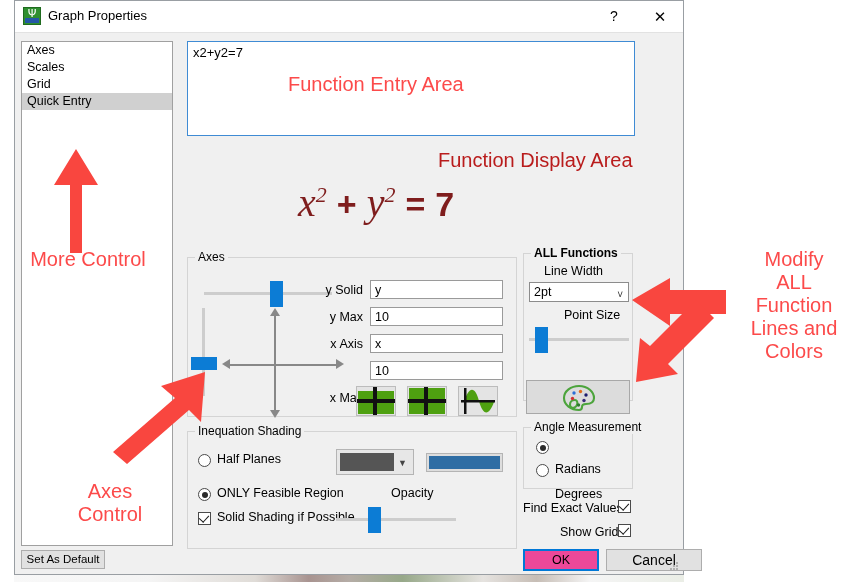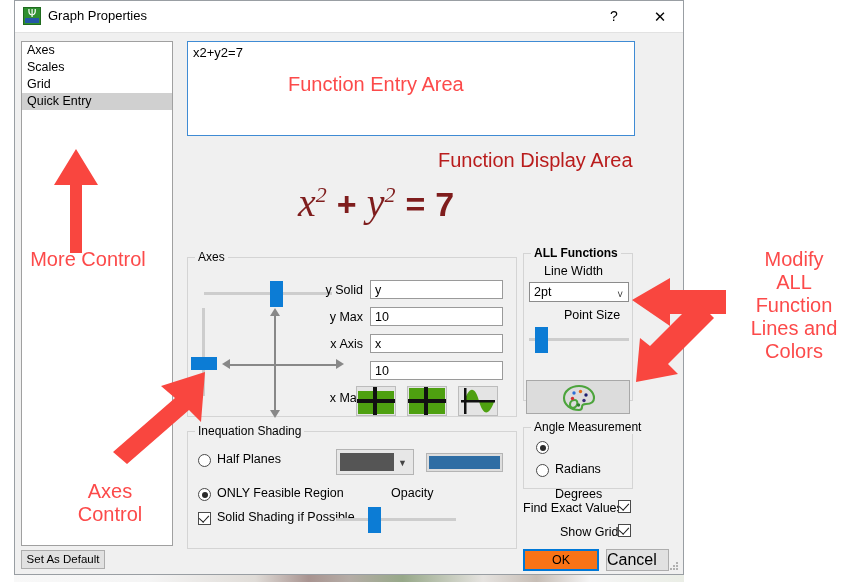--- a/index.html
+++ b/index.html
@@ -174,27 +174,27 @@
   #palette-btn{
     position:absolute;left:348px;top:345px;width:104px;height:34px;
     background:#dcdcdc;border:1px solid #a8a8a8;box-sizing:border-box;
   }
 
   #grp-angle{left:345px;top:392px;width:110px;height:62px;}
 
   
   #ok-btn{
     position:absolute;left:345px;top:514px;width:76px;height:22px;
-    background:#f97316;border:2px solid #0078d7;box-sizing:border-box;
+    background:#ec4899;border:2px solid #0078d7;box-sizing:border-box;
     font-size:12.5px;line-height:18px;text-align:center;color:#000;
   }
   #cancel-btn{
-    position:absolute;left:428px;top:514px;width:63px;height:22px;
+    position:absolute;left:428px;top:514px;width:96px;height:22px;
     background:#e1e1e1;border:1px solid #adadad;box-sizing:border-box;
-    font-size:16px;line-height:20px;text-align:left;color:#000;
+    font-size:14px;line-height:20px;text-align:center;color:#000;
   }
   #resize-grip{position:absolute;right:3px;bottom:2px;width:10px;height:10px;}
   #resize-grip i{position:absolute;width:2px;height:2px;background:#b0b0b0;}
 
   
   .ann-text{
     position:absolute;color:#fc4a4a;font-family:"Liberation Sans", sans-serif;
     font-size:20px;text-align:center;line-height:23px;white-space:pre;
   }
   svg.arrow-svg{position:absolute;overflow:visible;}

